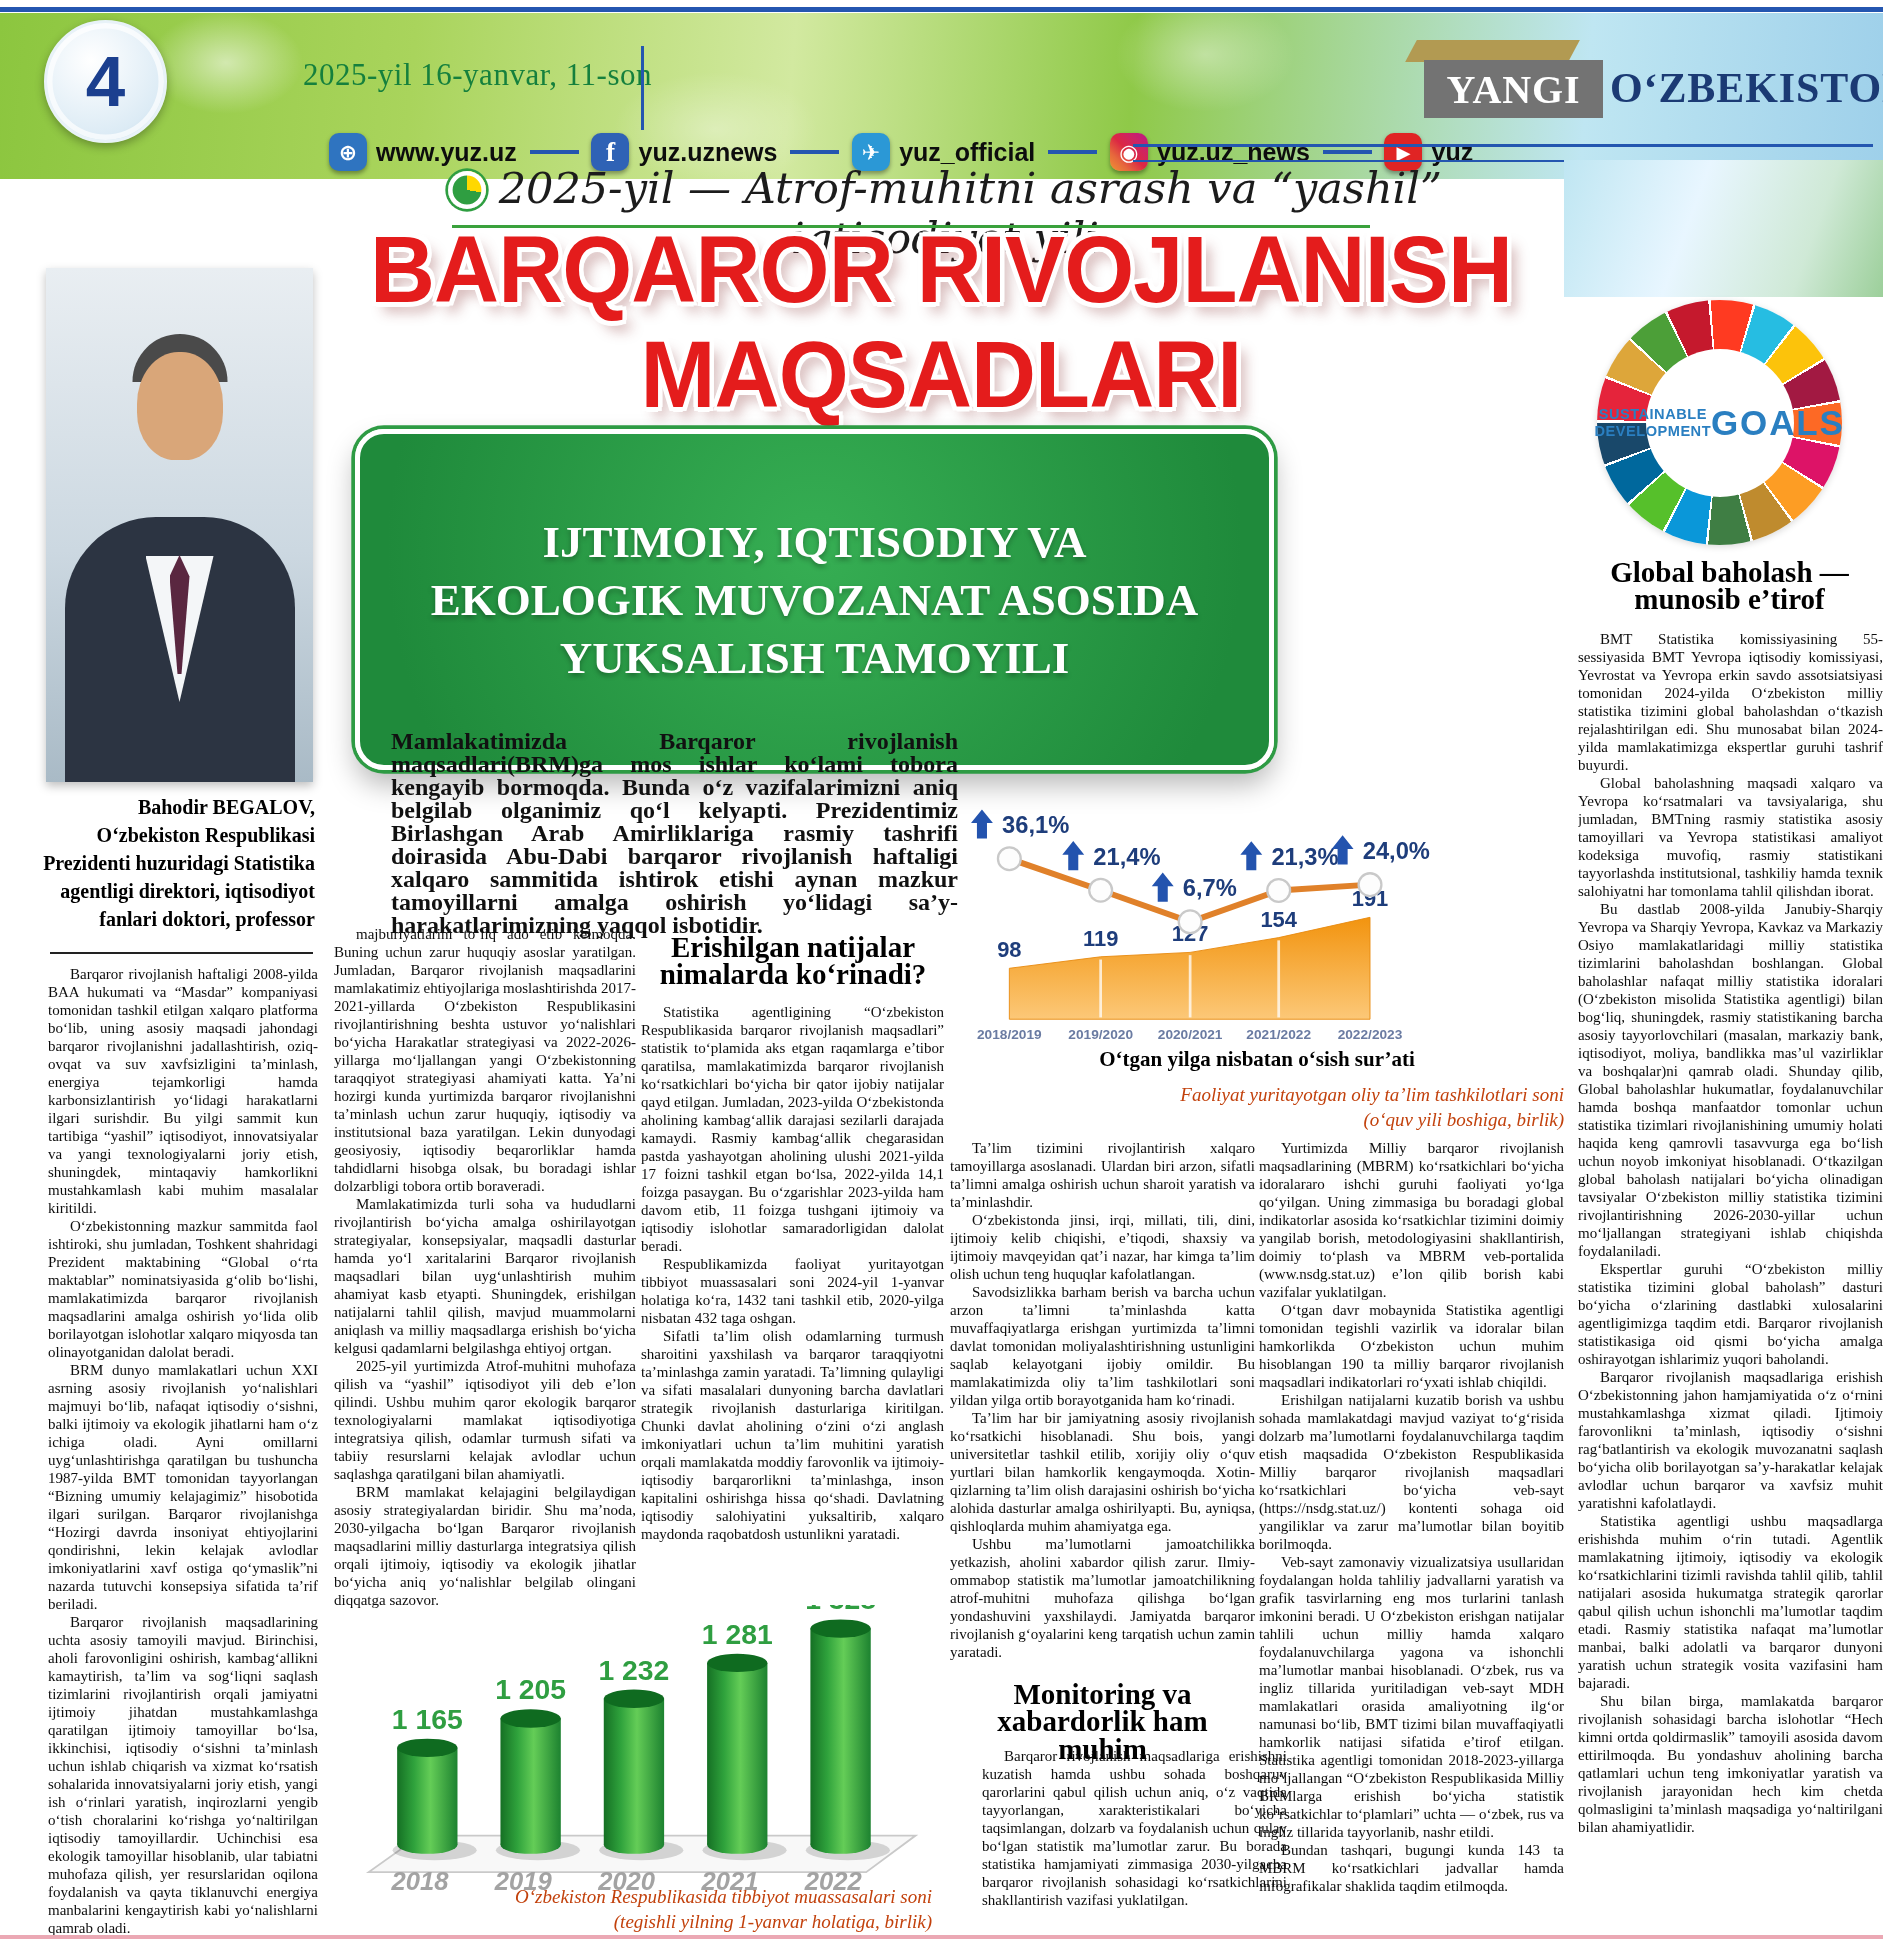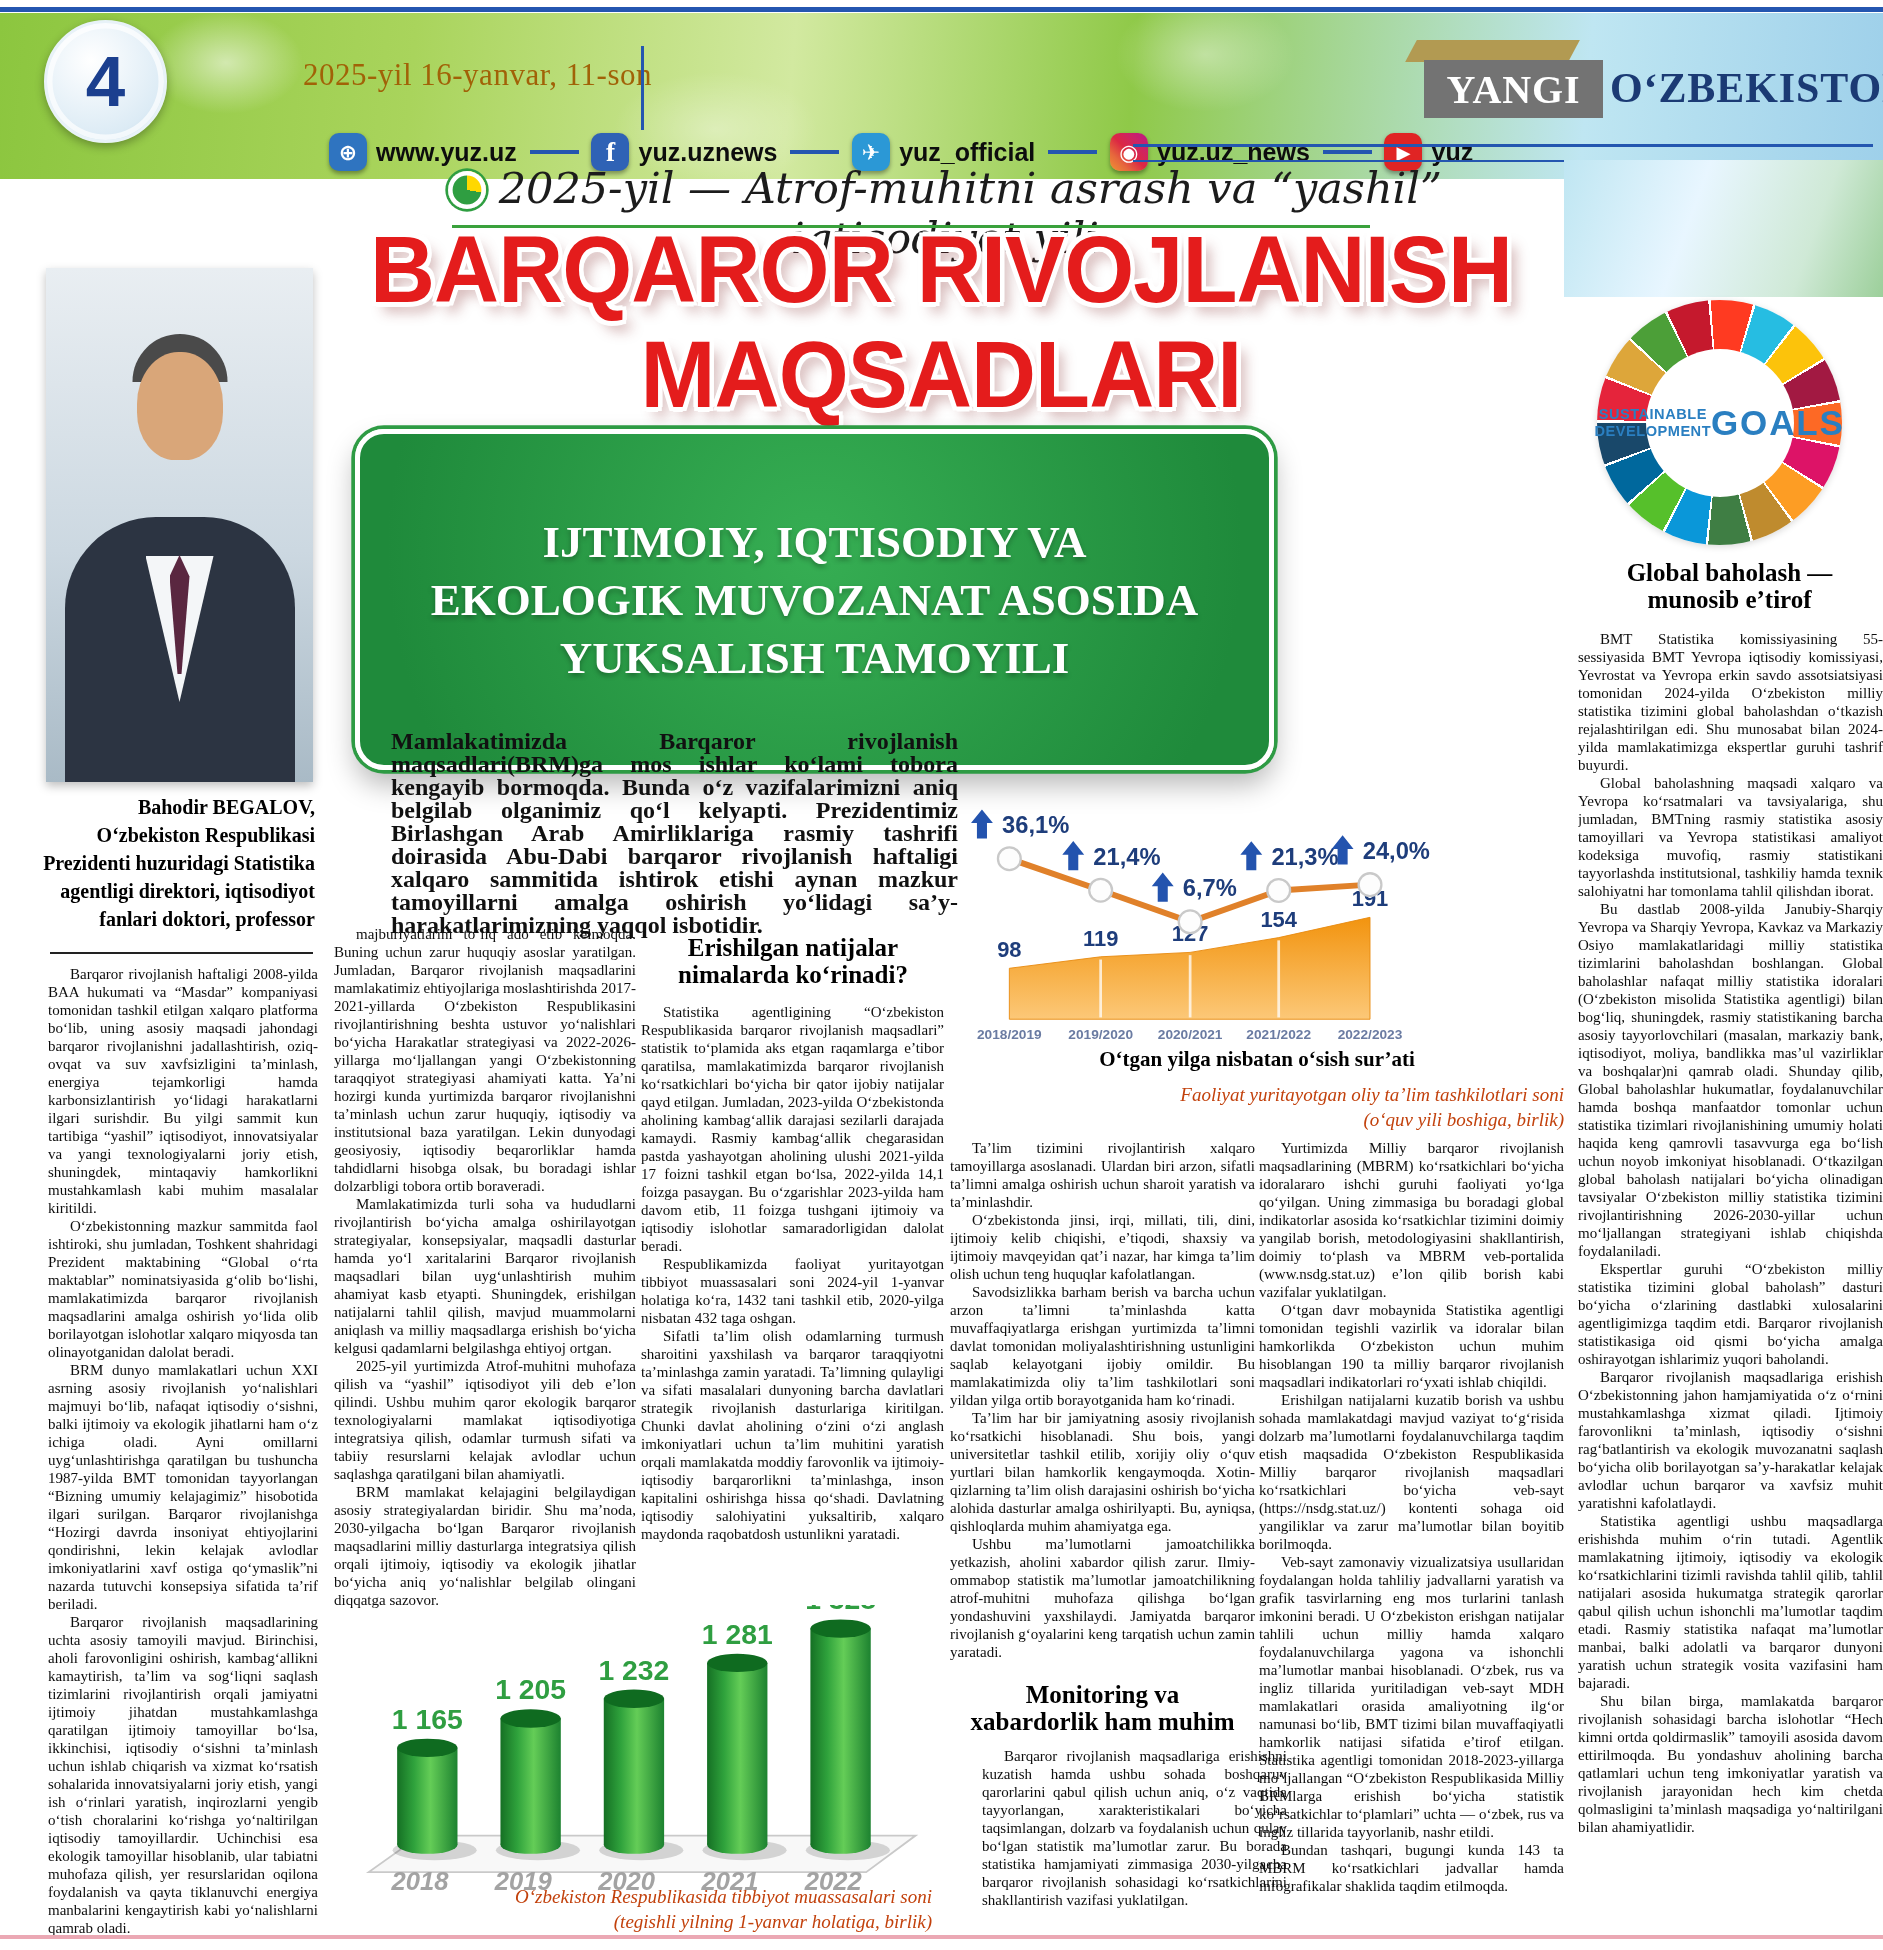--- a/index.html
+++ b/index.html
@@ -12,21 +12,21 @@
         background:
           radial-gradient(110px 73px at 12% 30%,rgba(255,255,255,.55),rgba(255,255,255,0) 70%),
           radial-gradient(146px 82px at 38% 70%,rgba(255,255,255,.35),rgba(255,255,255,0) 70%),
           radial-gradient(128px 82px at 64% 25%,rgba(255,255,255,.4),rgba(255,255,255,0) 70%),
           linear-gradient(95deg,#8cc63f,#a9d45c 22%,#d2e9a0 42%,#8fc948 60%,#bfe6f2 84%,#9ed0ea 100%);}
   .pagenum{left:44px;top:20px;width:117px;height:117px;border-radius:50%;
            background:radial-gradient(circle at 38% 32%,#ffffff,#dcebf5 70%,#bcd6e6);
            border:3.7px solid #e8f2f8;box-shadow:0 3.7px 9.1px rgba(0,0,0,.3), inset 0 0 0 5.5px rgba(255,255,255,.7);
            display:flex;align-items:center;justify-content:center;
            font-family:"Liberation Sans",sans-serif;font-weight:bold;font-size:71px;color:#1b3f8f;}
-  .date{left:303px;top:57px;font-size:31px;color:#a16207;letter-spacing:0.5px;}
+  .date{left:303px;top:57px;font-size:31px;color:#15803d;letter-spacing:0.5px;}
   .vline{left:641px;top:46px;width:2.7px;height:84px;background:#2456b0;}
   .masthead-gold{left:1411px;top:40px;width:163px;height:22px;background:#b29a52;transform:skewX(-28deg);}
   .masthead-box{left:1424px;top:60px;width:179px;height:58px;background:#737373;display:flex;align-items:center;justify-content:center;}
   .masthead-box span{color:#fff;font-weight:bold;font-size:40px;letter-spacing:0.9px;}
   .masthead-rest{left:1610px;top:64px;font-weight:bold;font-size:42px;color:#1b3a74;letter-spacing:0.9px;}
   
   .social-row{left:329px;top:131px;width:1215px;height:42px;display:flex;align-items:center;}
   .sitem{display:flex;align-items:center;gap:9.1px;}
   .sicon{width:38px;height:38px;border-radius:10px;display:inline-flex;align-items:center;justify-content:center;
          color:#fff;font-weight:bold;font-size:22px;font-family:"DejaVu Sans",sans-serif;
@@ -66,21 +66,21 @@
   .p-tie{position:absolute;bottom:108px;left:50%;transform:translateX(-50%);width:20px;height:119px;background:#5a2740;
          clip-path:polygon(50% 0,100% 18%,60% 100%,40% 100%,0 18%);}
   .byline{left:35px;top:793px;width:280px;white-space:pre-line;text-align:right;font-weight:bold;
           font-size:20px;line-height:28px;color:#000;}
   .rule1{left:50px;top:952px;width:263px;height:1.8px;background:#222;}
   
   .lead{left:391px;top:730px;width:567px;font-weight:bold;font-size:24px;line-height:23px;text-align:justify;}
   .cols p.para{margin:0;text-indent:22px;text-align:justify;font-size:15px;line-height:18px;color:#0d0d0d;}
   .col1{left:48px;top:965px;width:270px;height:970px;overflow:hidden;}
   .col2{left:334px;top:925px;width:302px;height:773px;overflow:hidden;}
-  .colhead{font-weight:bold;text-align:center;white-space:pre-line;font-size:25px;line-height:27.4px;color:#000;}
+  .colhead{font-weight:bold;text-align:center;white-space:pre-line;font-size:29px;line-height:27.4px;color:#000;}
   .col3head{left:640px;top:934px;width:306px;}
   .col3{left:641px;top:1003px;width:303px;height:585px;overflow:hidden;}
   .col4{left:950px;top:1139px;width:305px;height:541px;overflow:hidden;}
   .col4head{left:950px;top:1681px;width:305px;}
   .col4b{left:950px;top:1747px;width:305px;height:194px;overflow:hidden;margin-left:32px;}
   .col5{left:1259px;top:1139px;width:305px;height:806px;overflow:hidden;}
   .col6head{left:1576px;top:559px;width:307px;}
   .col6{left:1578px;top:630px;width:305px;height:1310px;overflow:hidden;}
   
   .chart1{left:950px;top:800px;width:630px;height:265px;}

